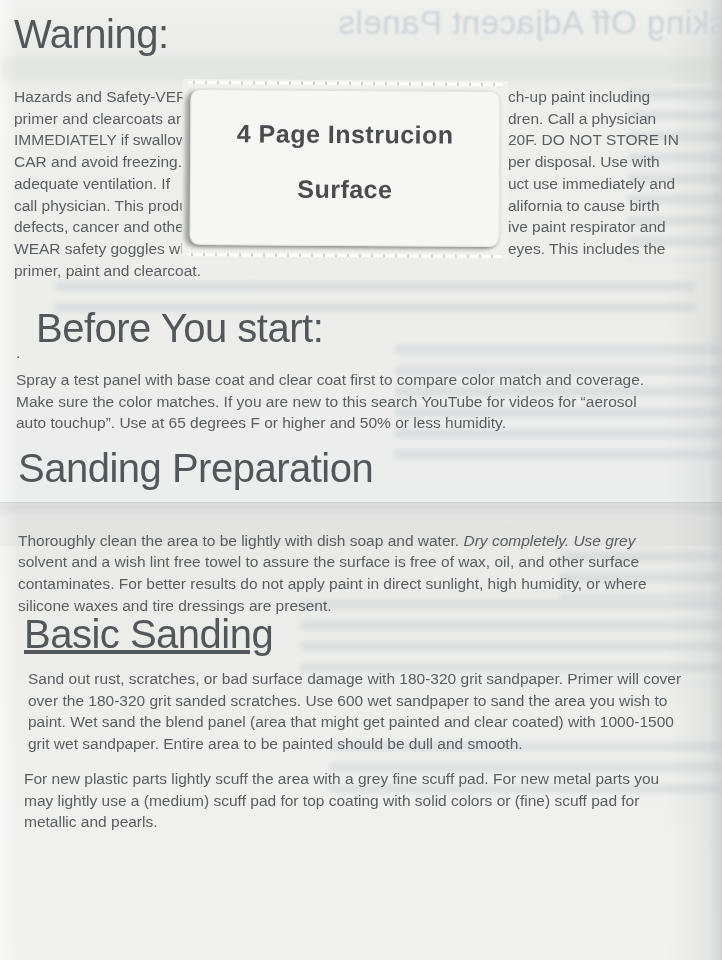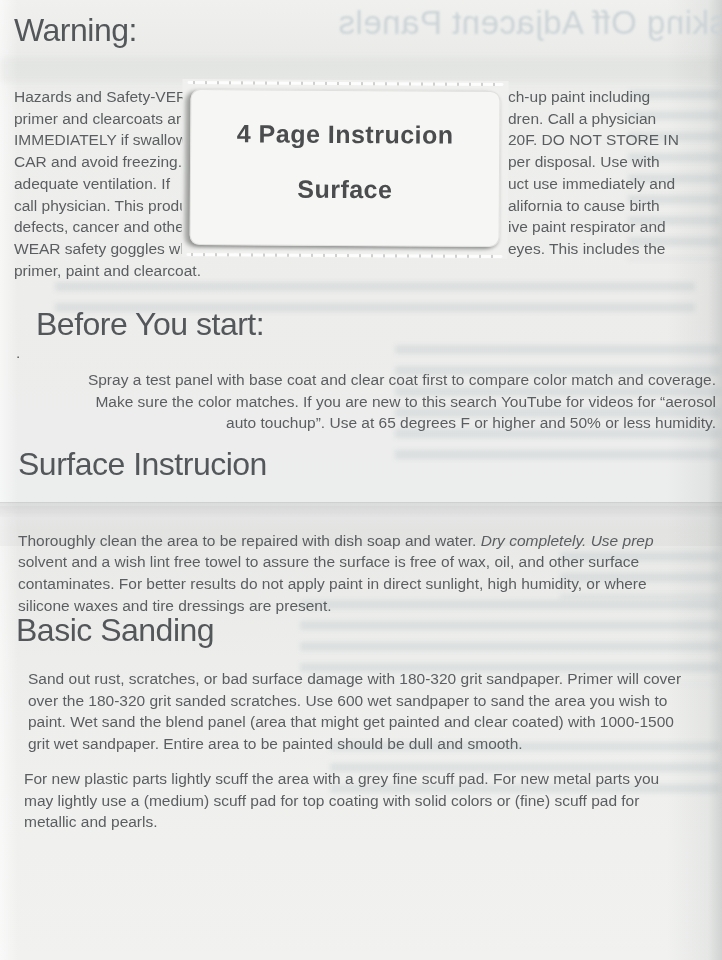--- a/index.html
+++ b/index.html
@@ -6,21 +6,21 @@
   .page{
     position:relative;width:722px;height:960px;overflow:hidden;
     font-family:"Liberation Sans",sans-serif;
     background:
       linear-gradient(90deg, rgba(255,255,255,0.55) 0px, rgba(255,255,255,0) 18px),
       linear-gradient(270deg, rgba(160,165,165,0.40) 0px, rgba(160,165,165,0.14) 14px, rgba(160,165,165,0) 55px),
       linear-gradient(180deg, #f0f1ef 0px, #eaebe9 62px, #eeefed 110px, #ededeb 300px, #eceded 500px, #e9eae8 530px, #edeeec 660px, #f0f1ef 840px, #f1f2f0 960px);
   }
   .abs{position:absolute;}
   .heading{
-    font-size:32px;font-weight:400;color:#54575a;letter-spacing:-0.5px;
+    font-size:40px;font-weight:400;color:#54575a;letter-spacing:-0.5px;
     white-space:nowrap;z-index:2;
   }
   .body-text{
     font-size:15.5px;line-height:21.7px;color:#5b5e60;
     white-space:pre-line;z-index:2;
   }
   .it{font-style:italic;}
   
   .ghost-title{
     font-size:33px;color:#ccd3d6;letter-spacing:0.5px;white-space:nowrap;
@@ -101,33 +101,33 @@
     <div class="perf perf-top"></div>
     <div class="label">
       <div class="label-text">4 Page Instrucion</div>
       <div class="label-text">Surface</div>
     </div>
     <div class="perf perf-bottom"></div>
   </div>
 
   <div class="abs heading" style="left:16px;top:306px;margin-left:20px;">Before You start:</div>
   <div class="abs body-text" style="left:16px;top:342px;">.</div>
-  <div class="abs body-text" style="left:16px;top:369px;width:700px;text-align:right;">Spray a test panel with base coat and clear coat first to compare color match and coverage.
+  <div class="abs body-text" style="left:16px;top:369px;width:700px;">Spray a test panel with base coat and clear coat first to compare color match and coverage.
 Make sure the color matches.  If you are new to this search YouTube for videos for “aerosol
 auto touchup”.  Use at 65 degrees F or higher and 50% or less humidity.</div>
 
-  <div class="abs heading" style="left:18px;top:446px;">Surface Instrucion</div>
+  <div class="abs heading" style="left:18px;top:446px;">Sanding Preparation</div>
   <div class="abs body-text" style="left:18px;top:508px;width:702px;">
-    <span>Thoroughly clean the area to be repaired with dish soap and water.  </span><span class="it">Dry completely. Use prep</span>
+    <span>Thoroughly clean the area to be lightly with dish soap and water.  </span><span class="it">Dry completely. Use grey</span>
     <div>solvent and a wish lint free towel to assure the surface is free of wax, oil, and other surface
 contaminates. For better results do not apply paint in direct sunlight, high humidity, or where
 silicone waxes and tire dressings are present.</div>
   </div>
 
-  <div class="abs heading" style="left:16px;top:612px;">Basic Sanding</div>
+  <div class="abs heading" style="left:24px;top:612px;text-decoration:underline;">Basic Sanding</div>
   <div class="abs body-text" style="left:28px;top:668px;width:698px;">Sand out rust, scratches, or bad surface damage with 180-320 grit sandpaper. Primer will cover
 over the 180-320 grit sanded scratches. Use 600 wet sandpaper to sand the area you wish to
 paint. Wet sand the blend panel (area that might get painted and clear coated) with 1000-1500
 grit wet sandpaper. Entire area to be painted should be dull and smooth.</div>
   <div class="abs body-text" style="left:24px;top:768px;width:698px;">For new plastic parts lightly scuff the area with a grey fine scuff pad. For new metal parts you
 may lightly use a (medium) scuff pad for top coating with solid colors or (fine) scuff pad for
 metallic and pearls.</div>
 
 </div>
 

